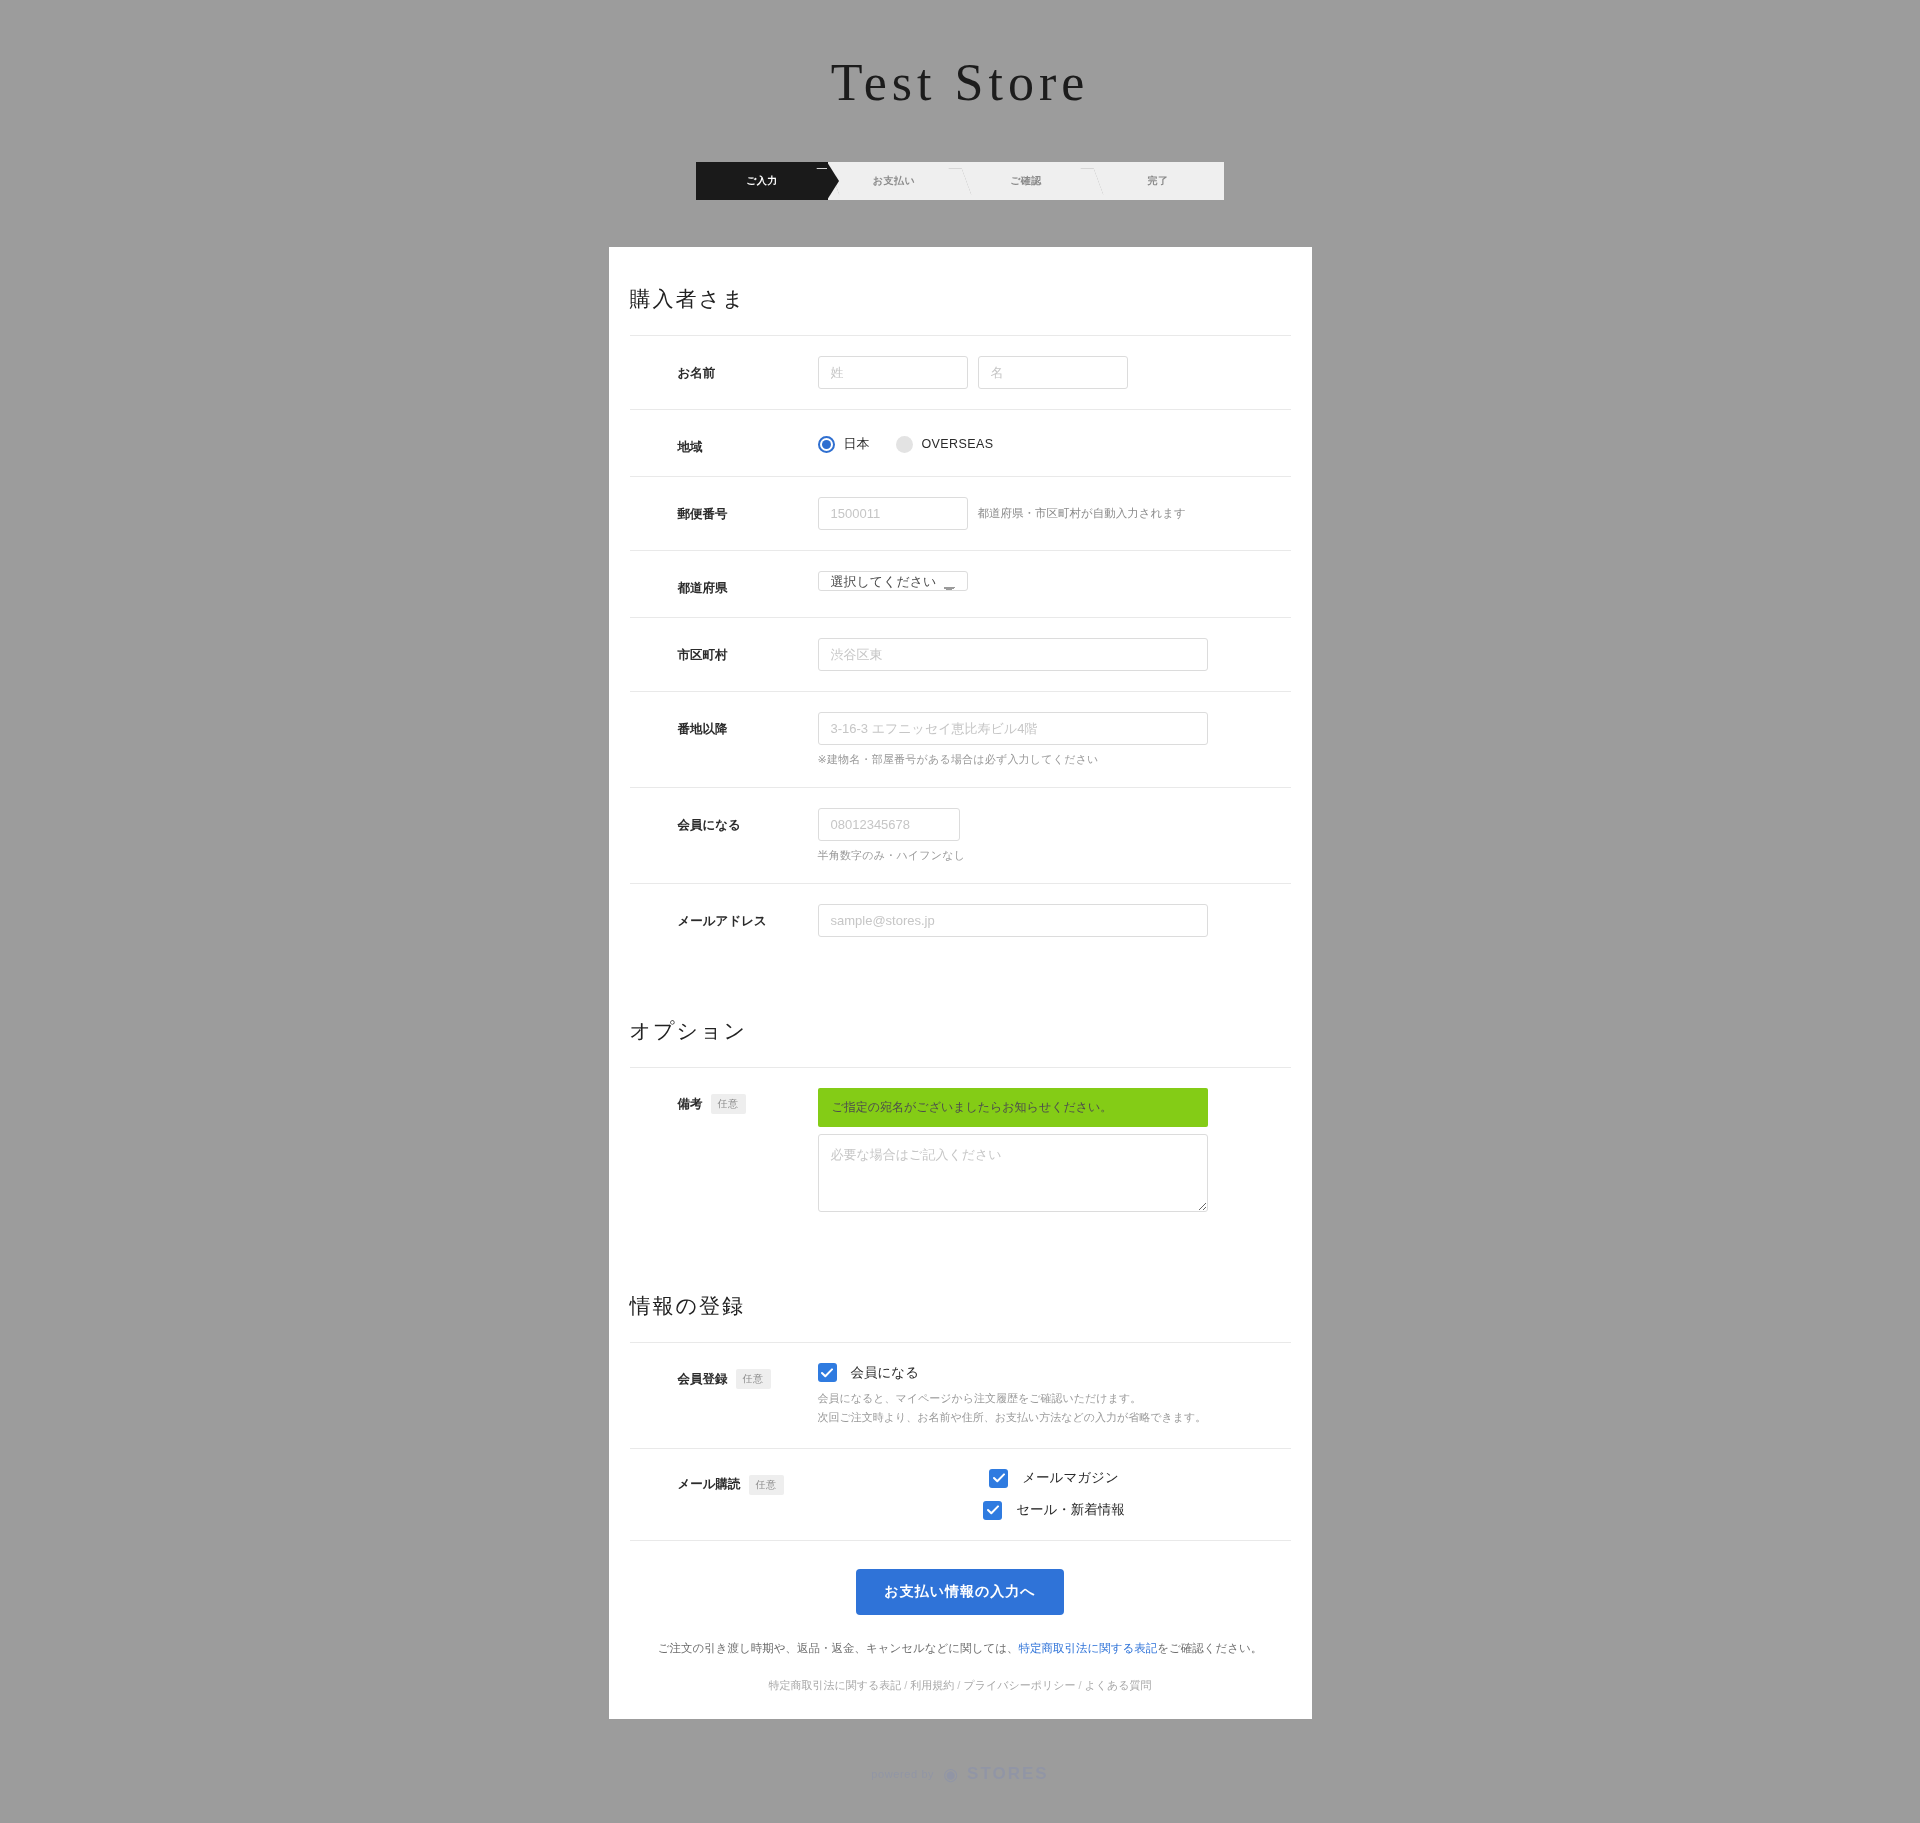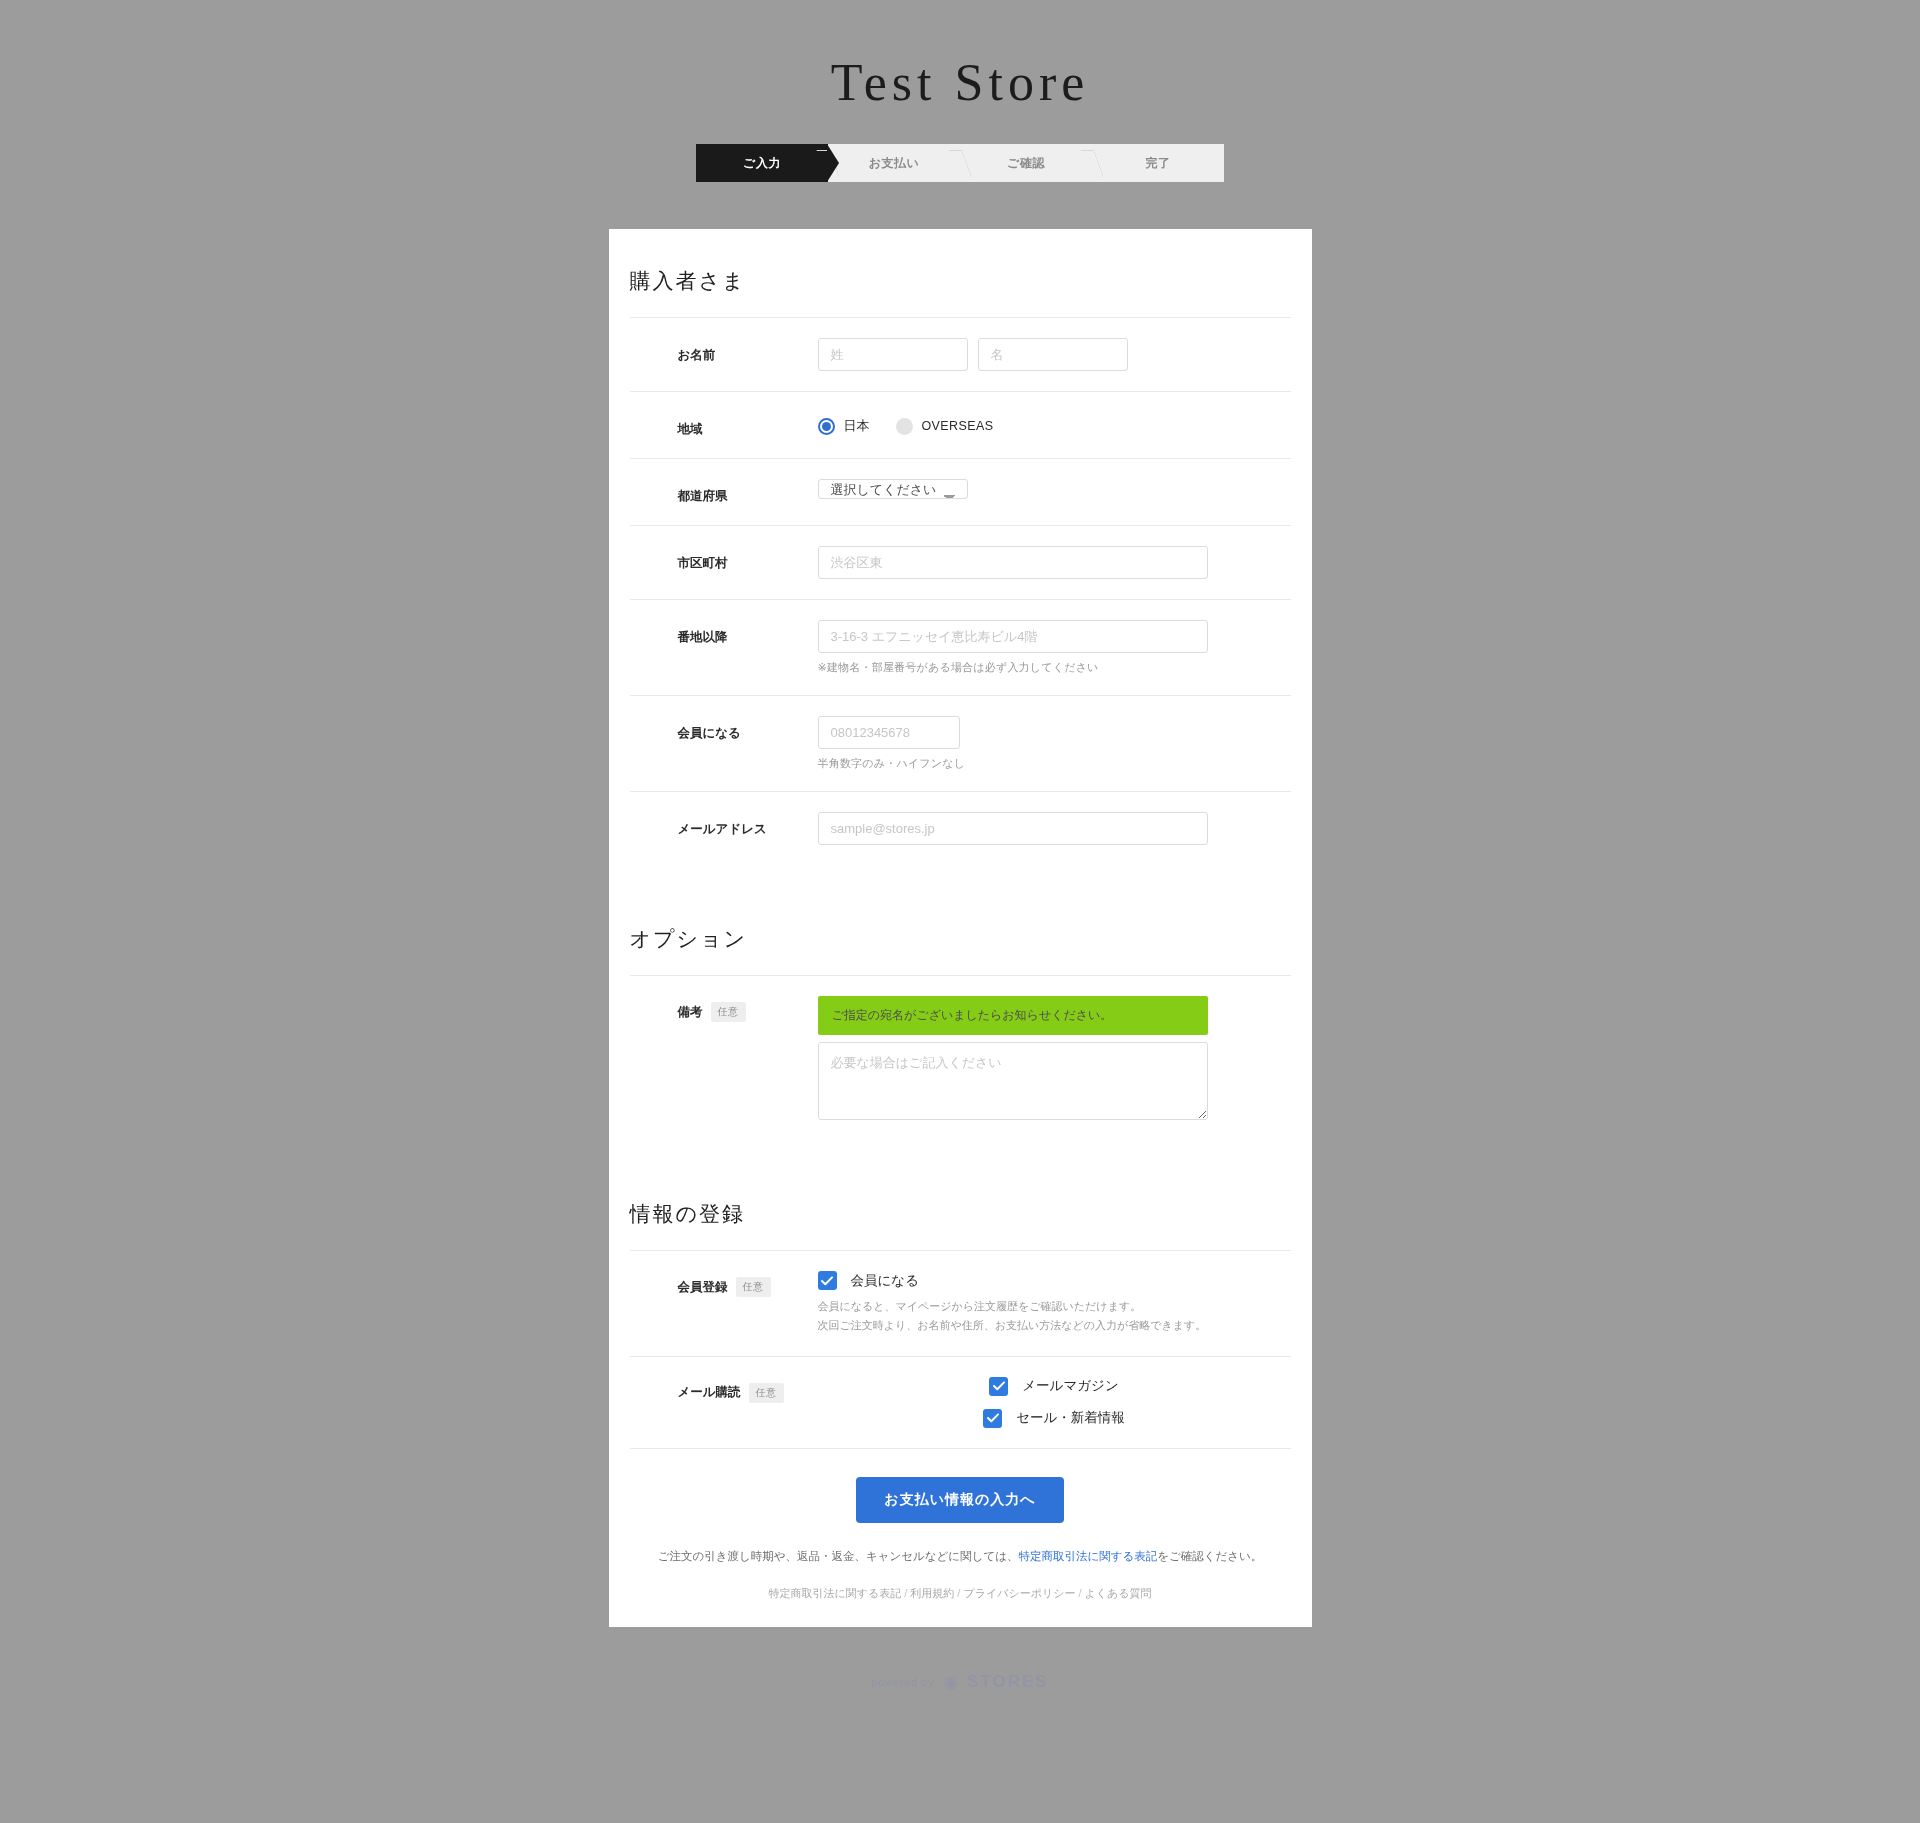--- a/index.html
+++ b/index.html
@@ -30,27 +30,27 @@
     font-family: "Liberation Serif", "DejaVu Serif", serif;
     font-size: 52px;
     letter-spacing: 5px;
     color: #1c1c1c;
     font-weight: 400;
     line-height: 1.2;
   }
 
   
   .steps {
-    margin-top: 30px;
+    margin-top: 48px;
     width: 528px;
     height: 38px;
     display: flex;
     background: #efefef;
     overflow: hidden;
-    font-size: 12px;
+    font-size: 10px;
   }
   .step {
     flex: 1;
     display: flex;
     align-items: center;
     justify-content: center;
     position: relative;
     color: #8a8a8a;
     font-weight: bold;
     letter-spacing: .5px;
@@ -350,20 +350,29 @@
               <span class="radio-label">日本</span>
             </div>
             <div class="radio-item">
               <span class="radio-dot"></span>
               <span class="radio-label en">OVERSEAS</span>
             </div>
           </div>
         </div>
       </div>
 
+      <div class="row">
+        <div class="row-label">郵便番号</div>
+        <div class="row-field">
+          <div class="field-line">
+            <input class="txt w-post" type="text" placeholder="1500011" style="">
+            <span class="hint-inline">都道府県・市区町村が自動入力されます</span>
+          </div>
+        </div>
+      </div>
 
       <div class="row">
         <div class="row-label">都道府県</div>
         <div class="row-field">
           <div class="field-line">
             <select class="sel">
               <option>選択してください</option>
             </select>
           </div>
         </div>

